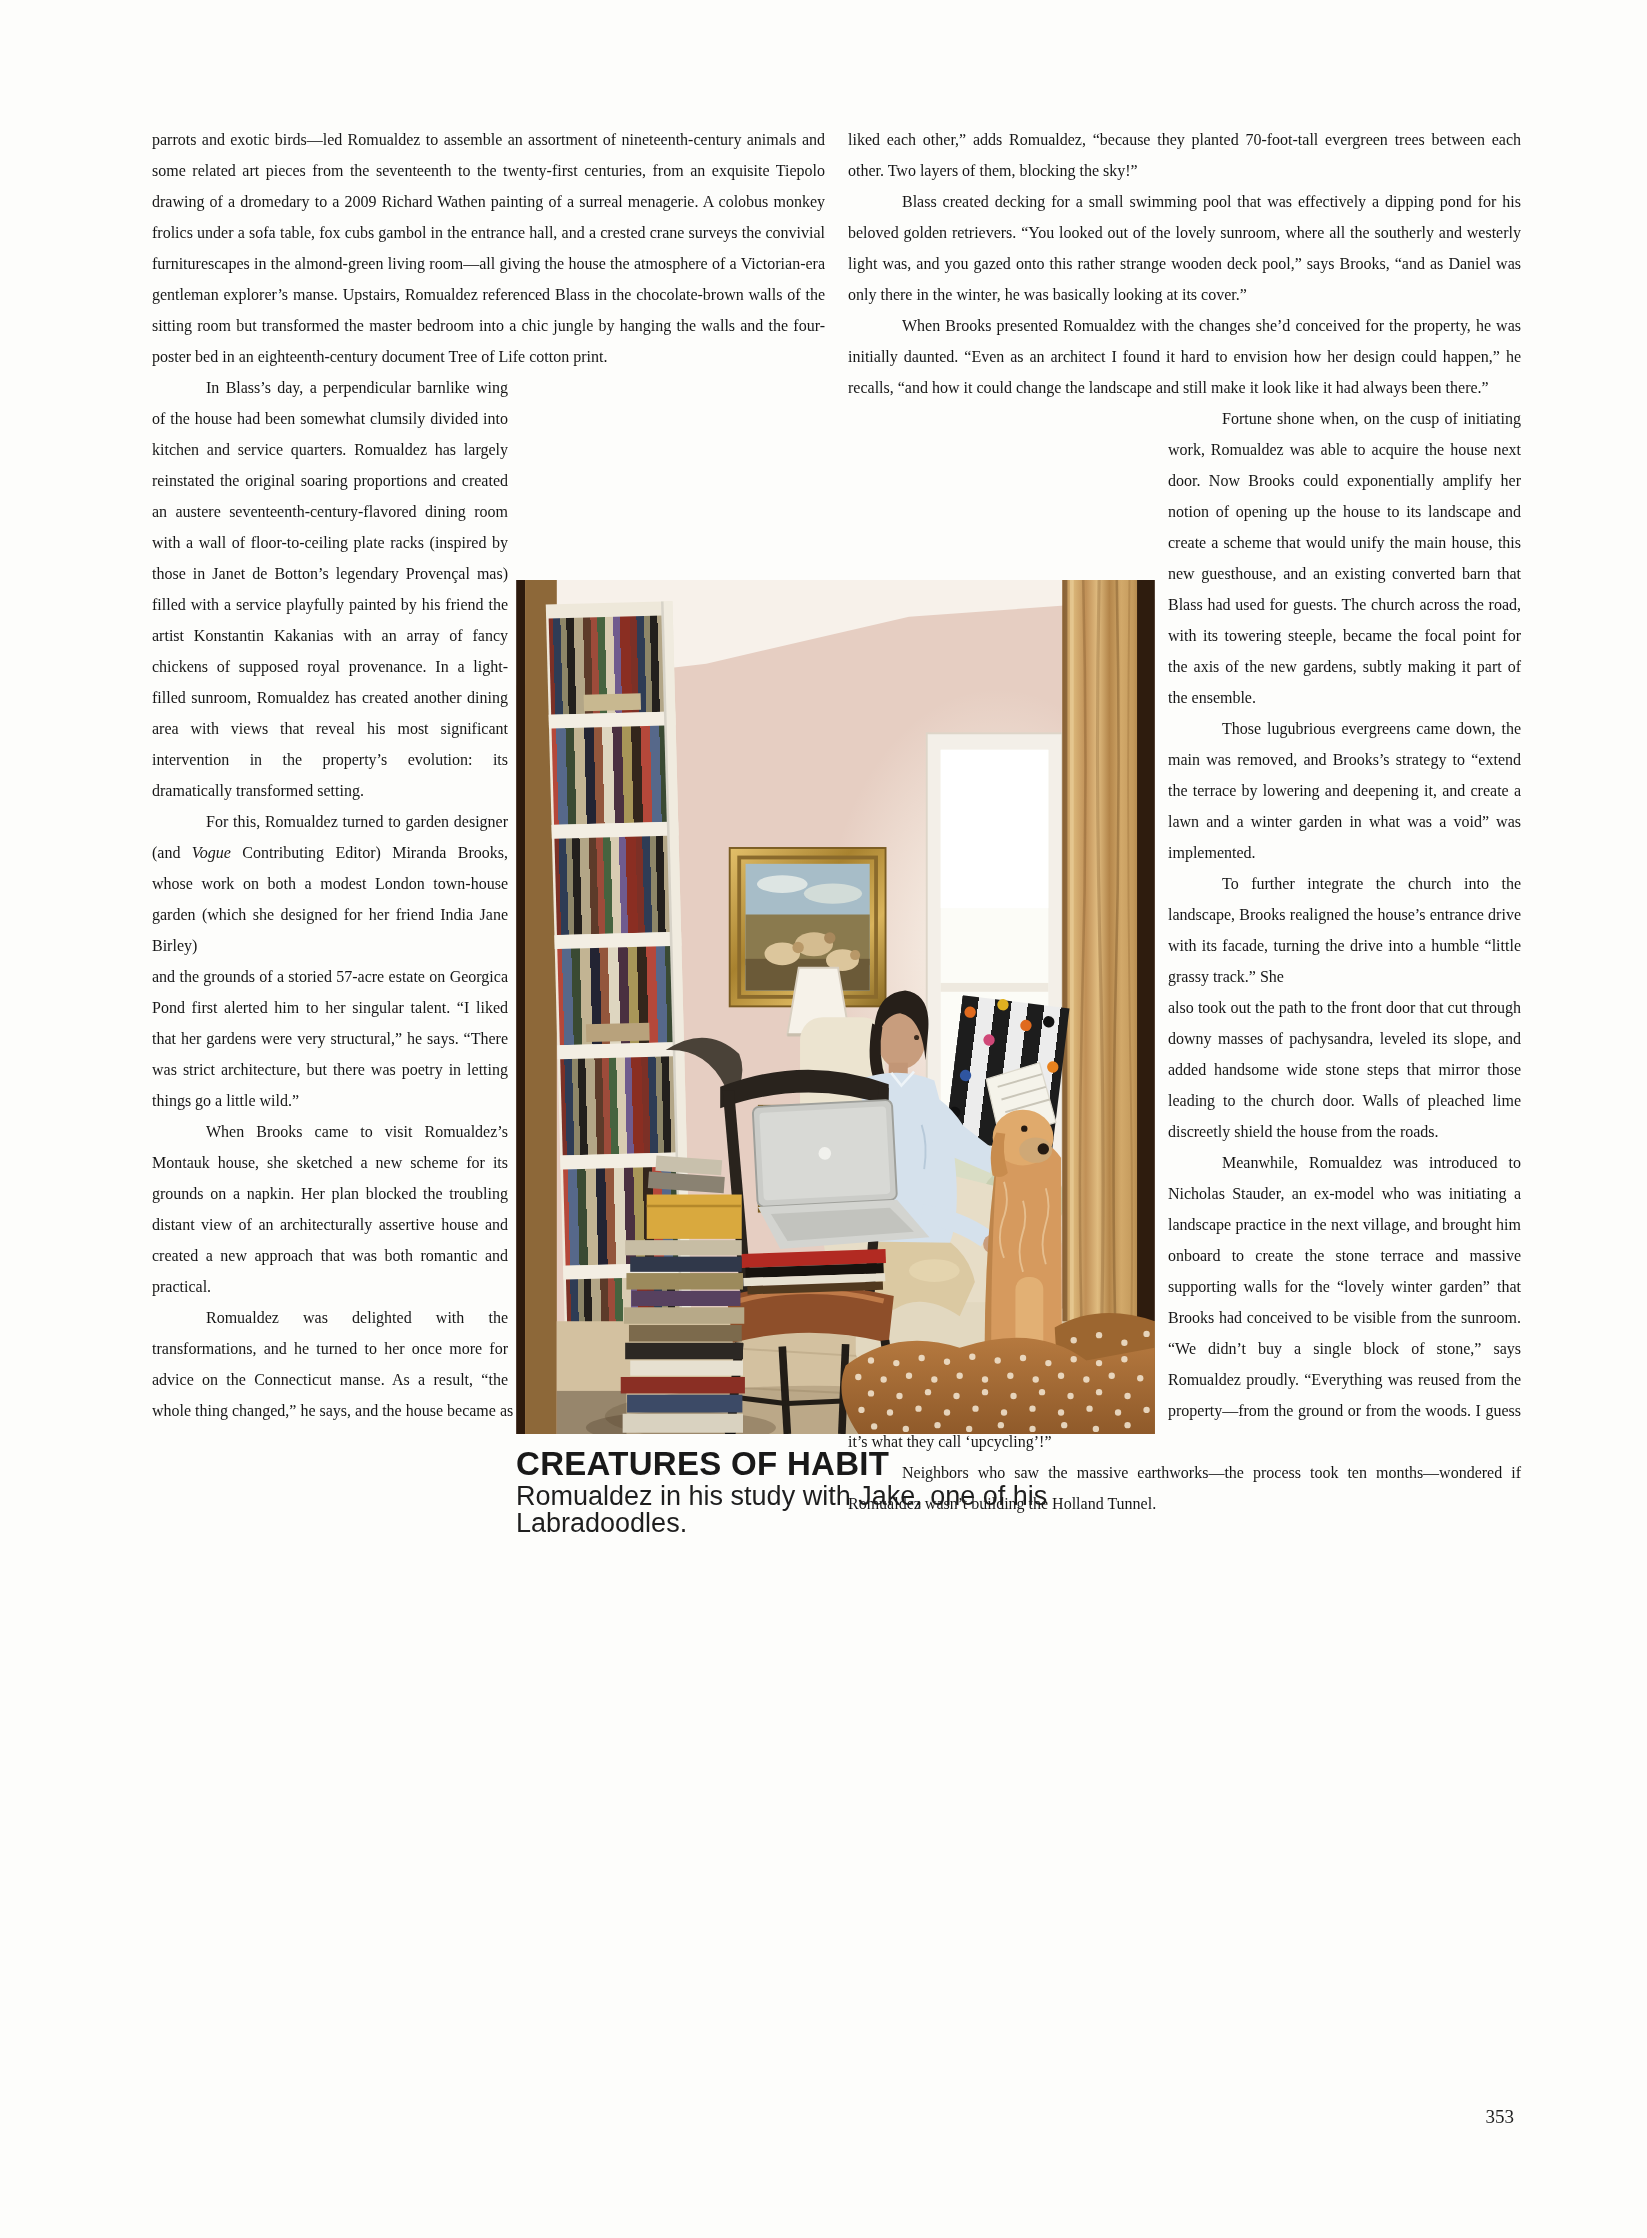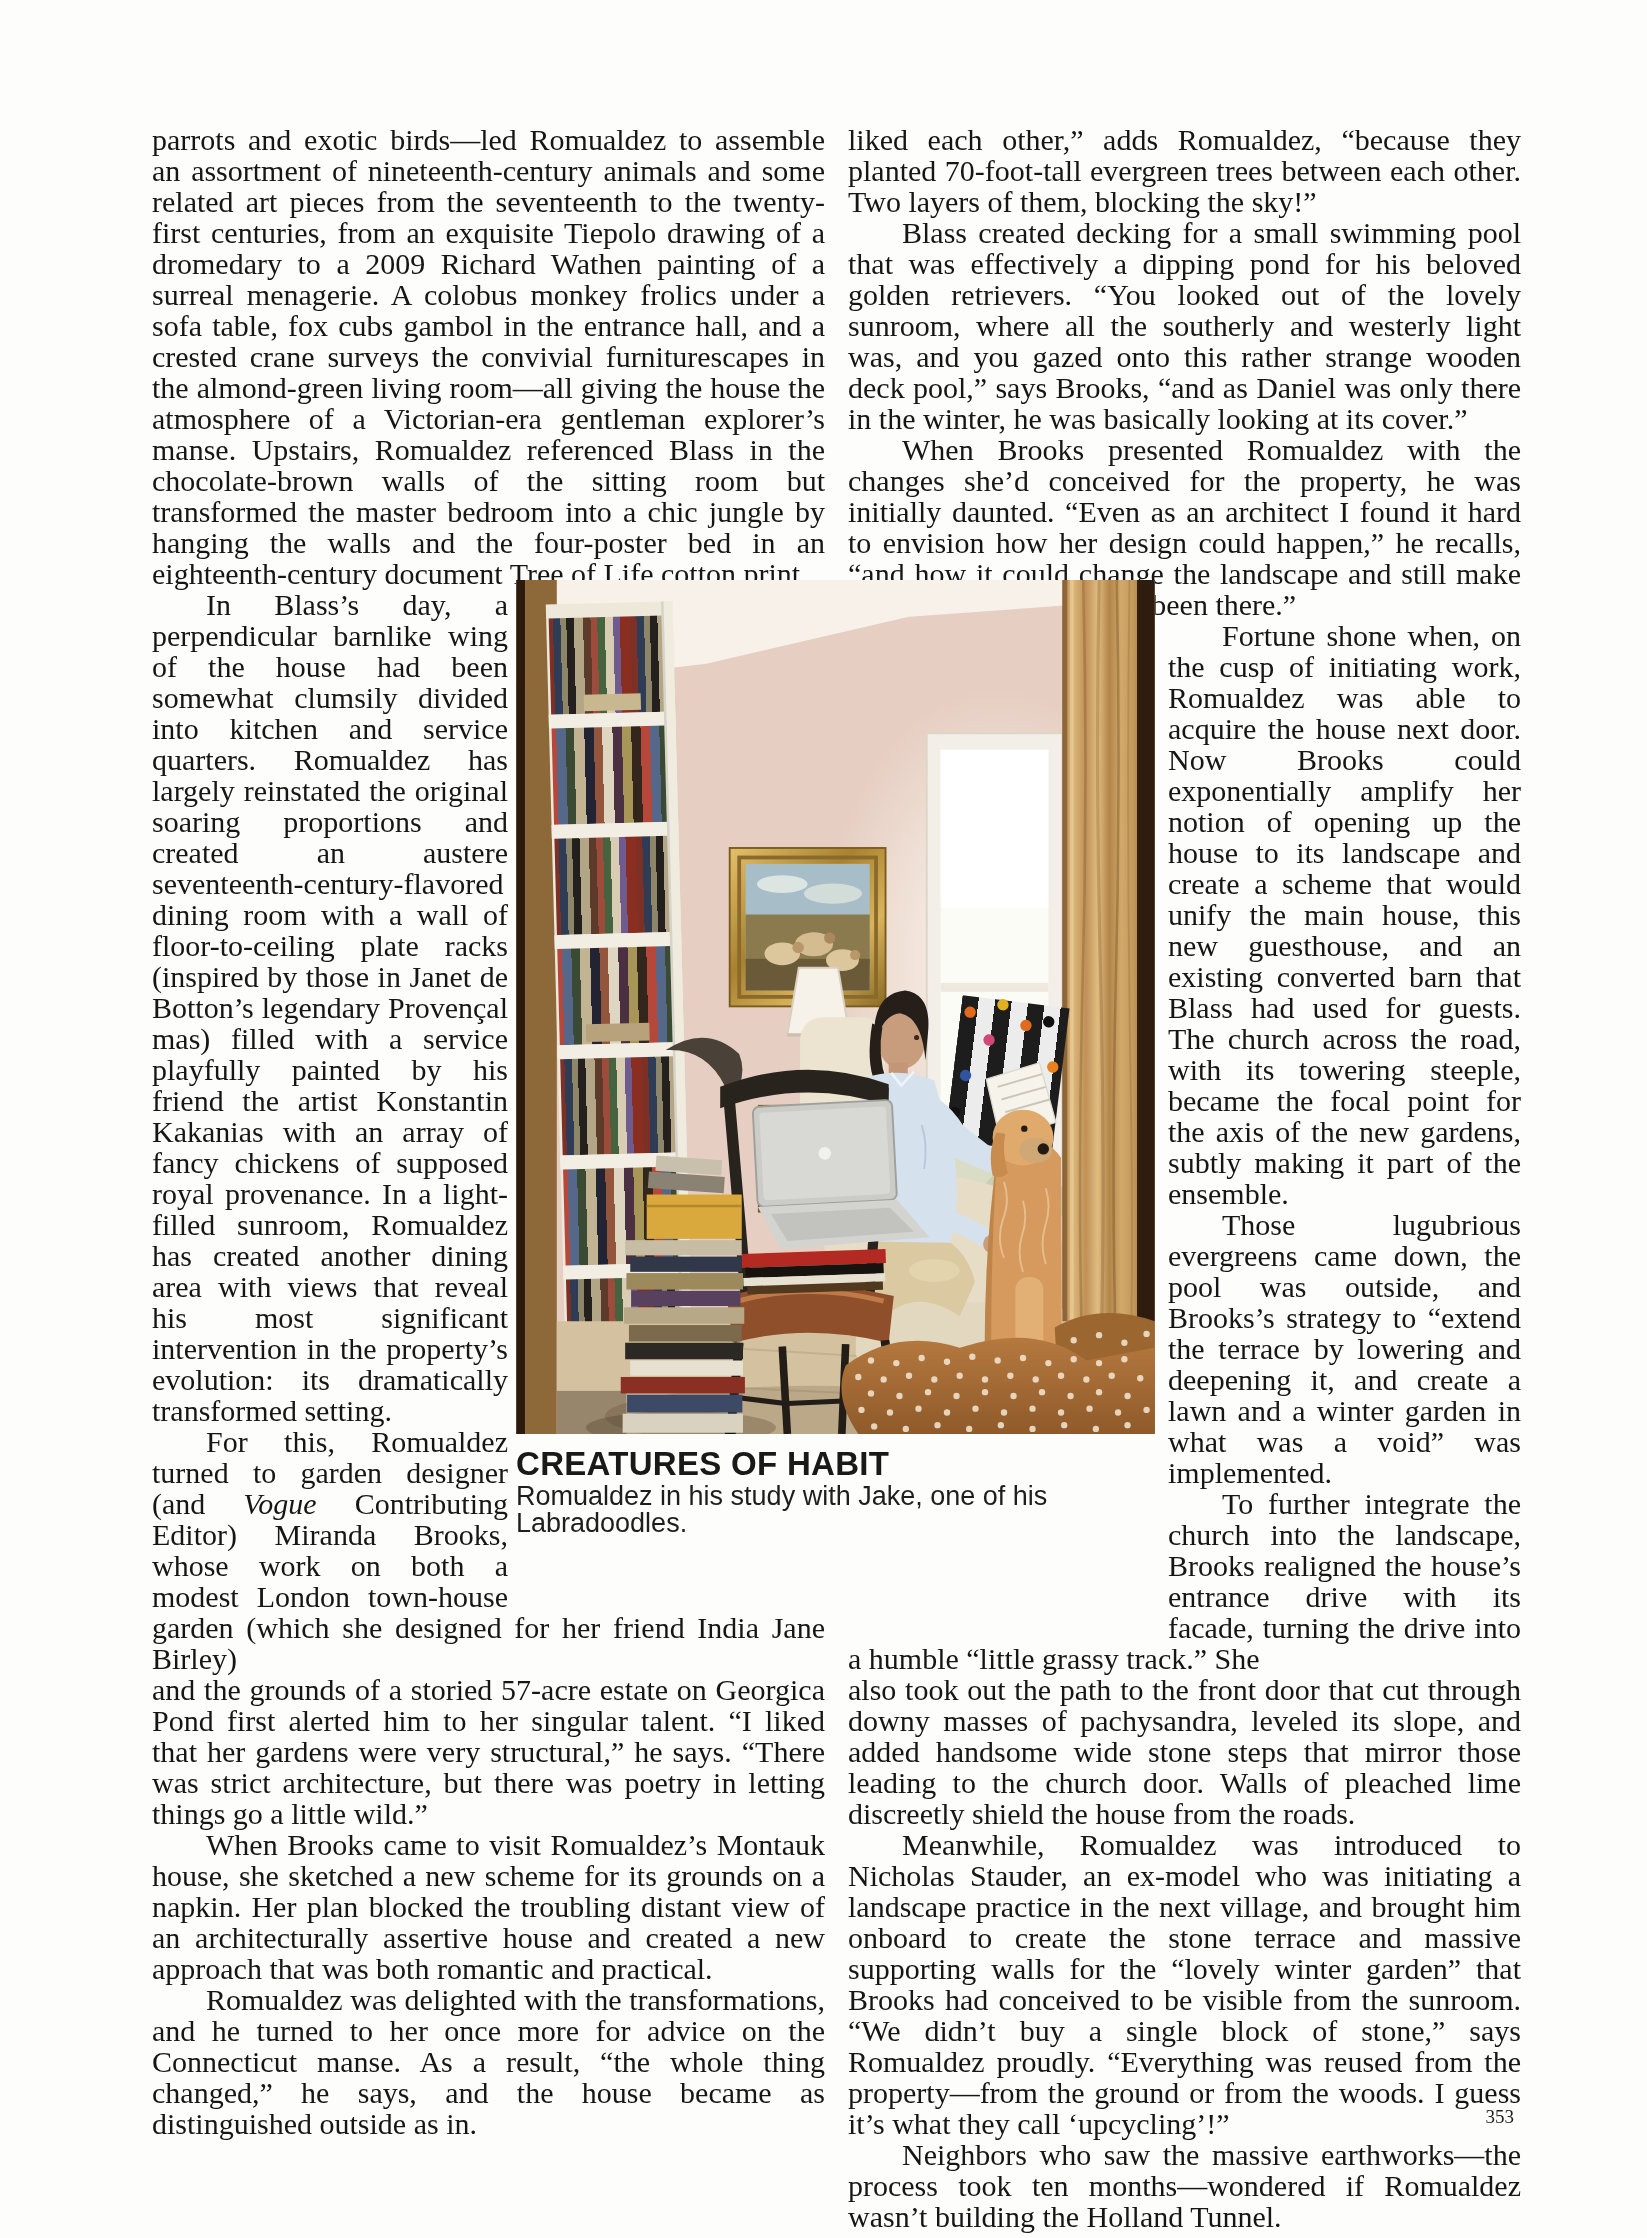--- a/index.html
+++ b/index.html
@@ -5,21 +5,21 @@
   html,body{margin:0;padding:0;background:#e9e9e9;}
   .page{
     position:relative;
     width:1647px;height:2239px;
     background:#fdfdfb;
     font-family:"Liberation Serif", serif;
     overflow:hidden;
   }
   .col{
     position:absolute;top:124px;width:673px;
-    font-size:30px;line-height:31px;
+    font-size:16px;line-height:31px;
     text-align:justify;color:#161616;
   }
   .col-left{left:152px;}
   .col-right{left:848px;}
   .para{margin:0;padding:0;}
   .ind{text-indent:54px;}
   .it{font-style:italic;}
   .spacer-left-photo{float:right;width:317px;height:979px;margin-top:25px;}
   .spacer-right-photo{float:left;width:320px;height:979px;margin-top:25px;}
   figure.photo{
@@ -61,21 +61,21 @@
 
   <div class="col col-right">
     <div>
         <p class="para"><span>liked each other,” adds Romualdez, “because they planted 70-foot-tall evergreen trees between each other. Two layers of them, blocking the sky!”</span></p>
         <p class="para ind"><span>Blass created decking for a small swimming pool that was effectively a dipping pond for his beloved golden retrievers. “You looked out of the lovely sunroom, where all the southerly and westerly light was, and you gazed onto this rather strange wooden deck pool,” says Brooks, “and as Daniel was only there in the winter, he was basically looking at its cover.”</span></p>
         <p class="para ind"><span>When Brooks presented Romualdez with the changes she’d conceived for the property, he was initially daunted. “Even as an architect I found it hard to envision how her design could happen,” he recalls, “and how it could change the landscape and still make it look like it had always been there.”</span></p>
       </div>
     <div class="spacer-right-photo"></div>
     <div>
         <p class="para ind"><span>Fortune shone when, on the cusp of initiating work, Romualdez was able to acquire the house next door. Now Brooks could exponentially amplify her notion of opening up the house to its landscape and create a scheme that would unify the main house, this new guesthouse, and an existing converted barn that Blass had used for guests. The church across the road, with its towering steeple, became the focal point for the axis of the new gardens, subtly making it part of the ensemble.</span></p>
-        <p class="para ind"><span>Those lugubrious evergreens came down, the pool was outside, and Brooks’s strategy to “extend the terrace by lowering and deepening it, and create a lawn and a winter garden in what was a void” was implemented.</span></p>
+        <p class="para ind"><span>Those lugubrious evergreens came down, the main was removed, and Brooks’s strategy to “extend the terrace by lowering and deepening it, and create a lawn and a winter garden in what was a void” was implemented.</span></p>
         <p class="para ind"><span>To further integrate the church into the landscape, Brooks realigned the house’s entrance drive with its facade, turning the drive into a humble “little grassy track.” She</span></p>
       </div>
     <div>
         <p class="para"><span>also took out the path to the front door that cut through downy masses of pachysandra, leveled its slope, and added handsome wide stone steps that mirror those leading to the church door. Walls of pleached lime discreetly shield the house from the roads.</span></p>
         <p class="para ind"><span>Meanwhile, Romualdez was introduced to Nicholas Stauder, an ex-model who was initiating a landscape practice in the next village, and brought him onboard to create the stone terrace and massive supporting walls for the “lovely winter garden” that Brooks had conceived to be visible from the sunroom. “We didn’t buy a single block of stone,” says Romualdez proudly. “Everything was reused from the property—from the ground or from the woods. I guess it’s what they call ‘upcycling’!”</span></p>
         <p class="para ind"><span>Neighbors who saw the massive earthworks—the process took ten months—wondered if Romualdez wasn’t building the Holland Tunnel.</span></p>
       </div>
   </div>
 
   <figure class="photo">

